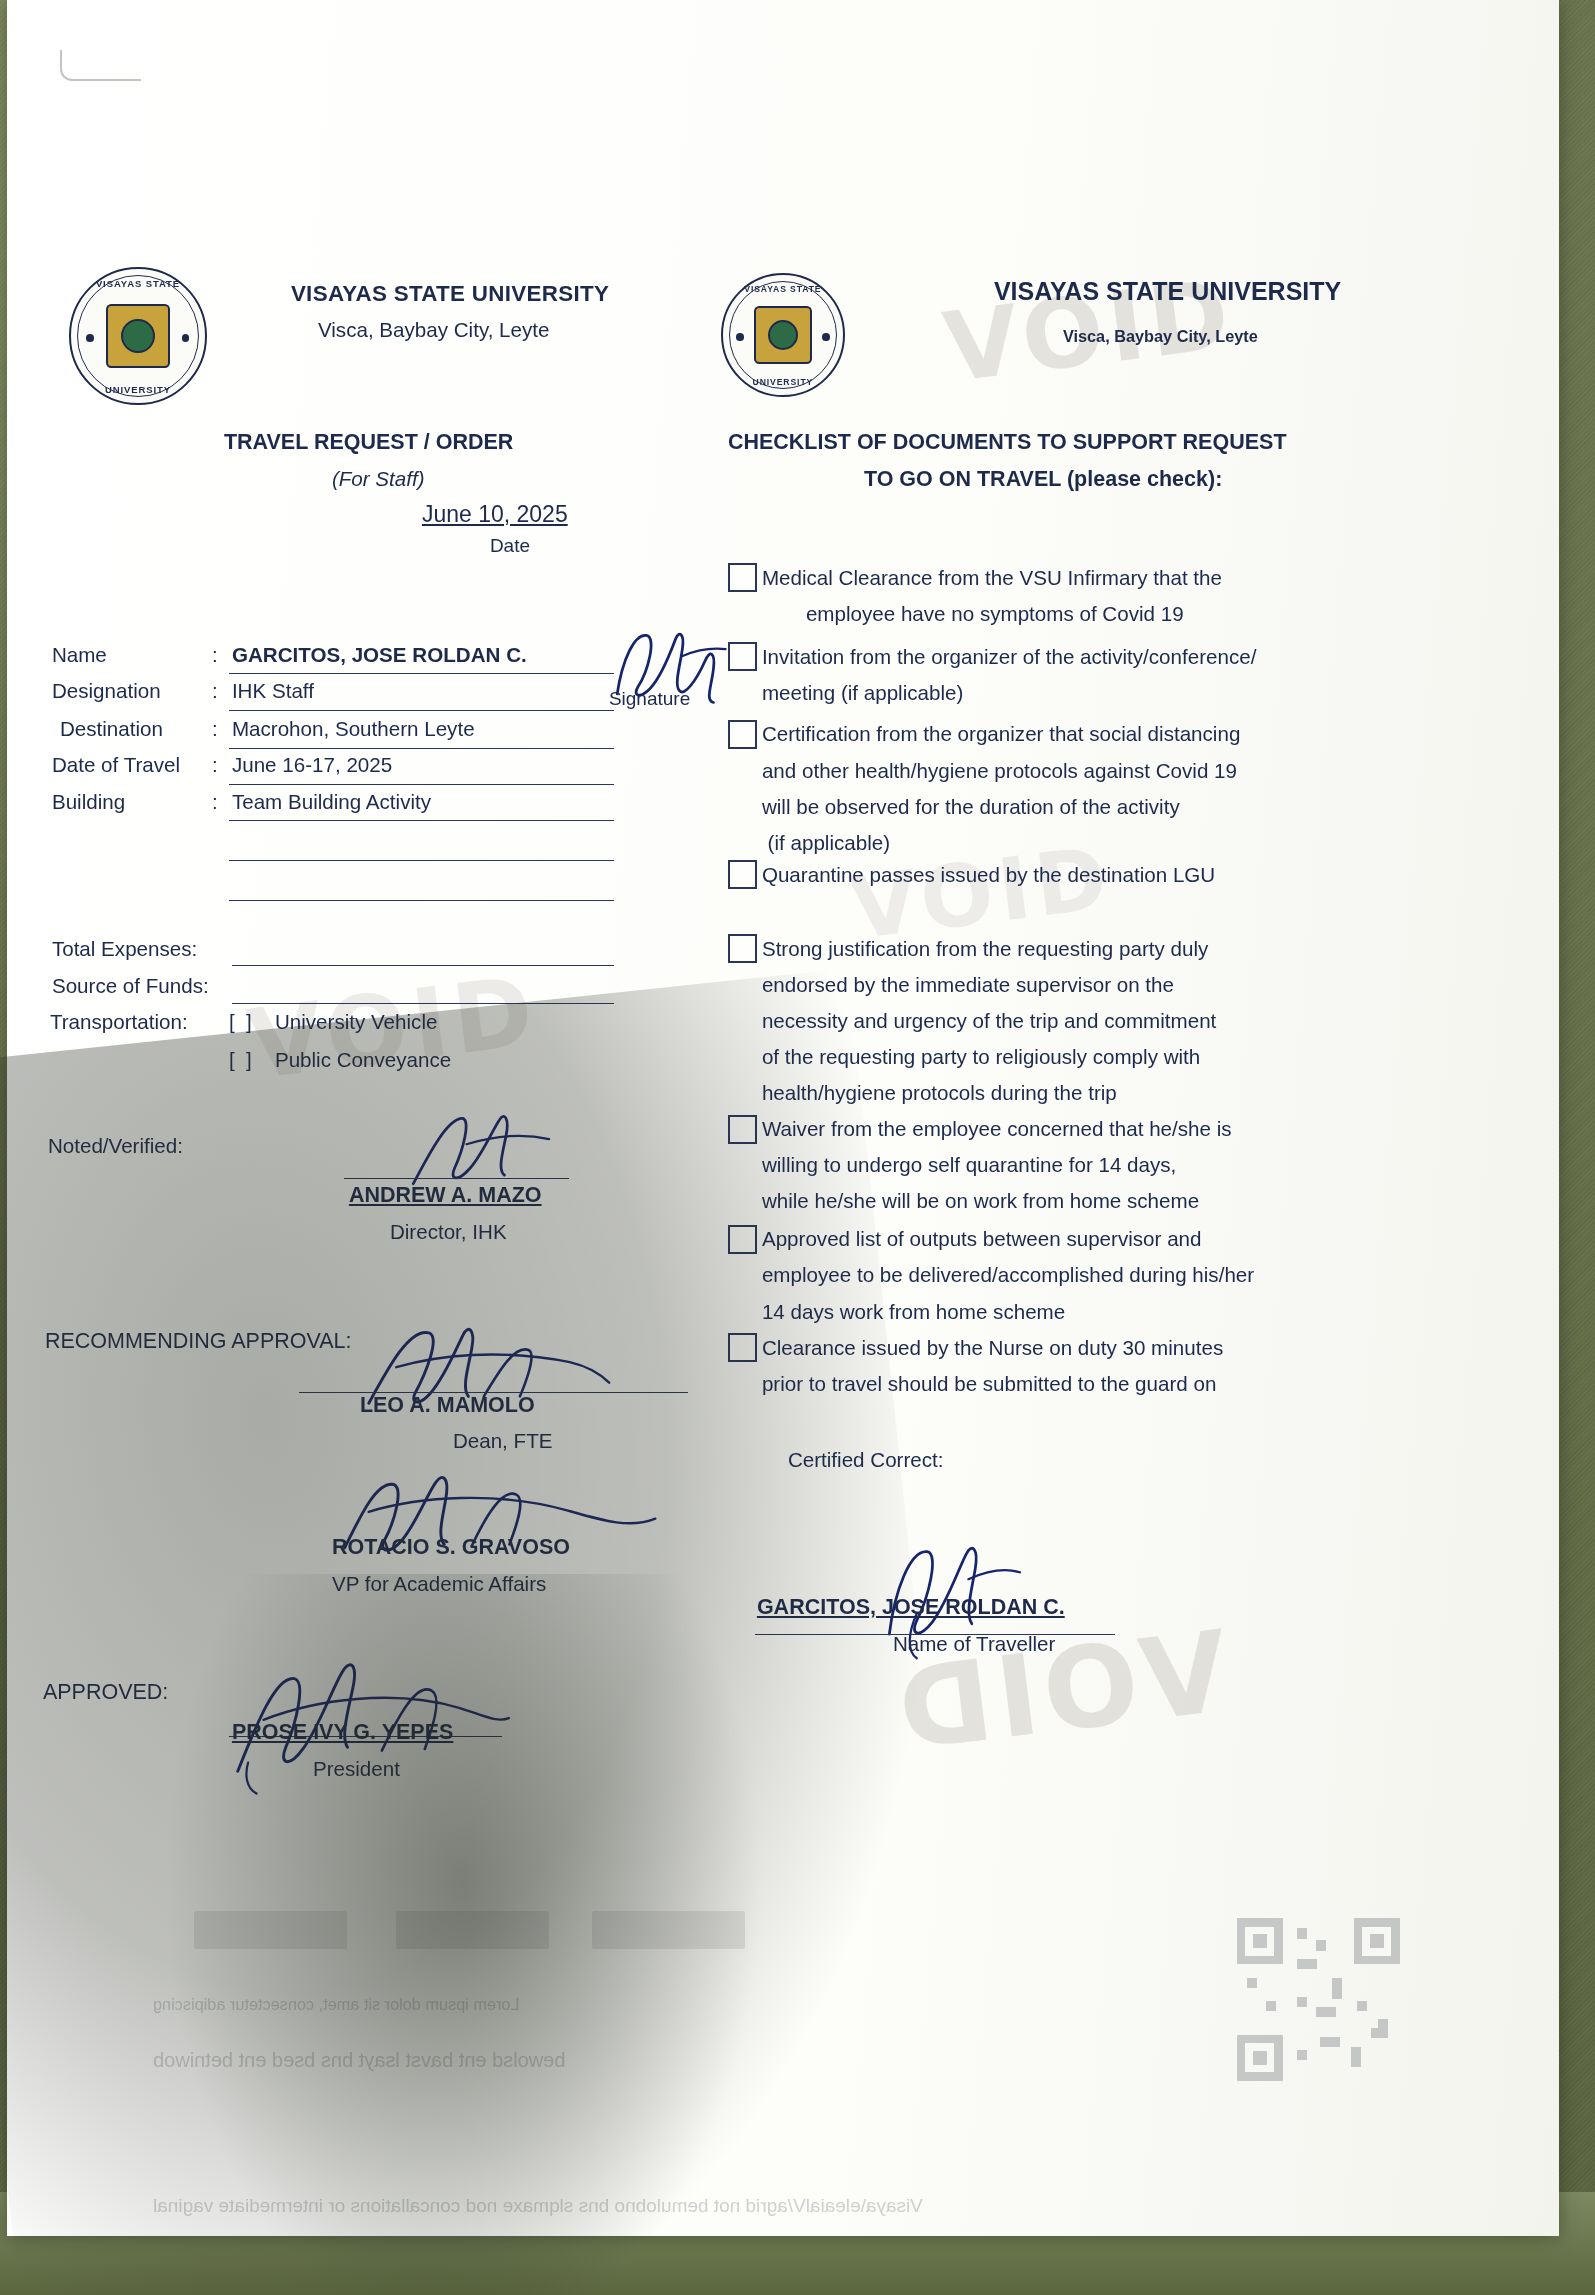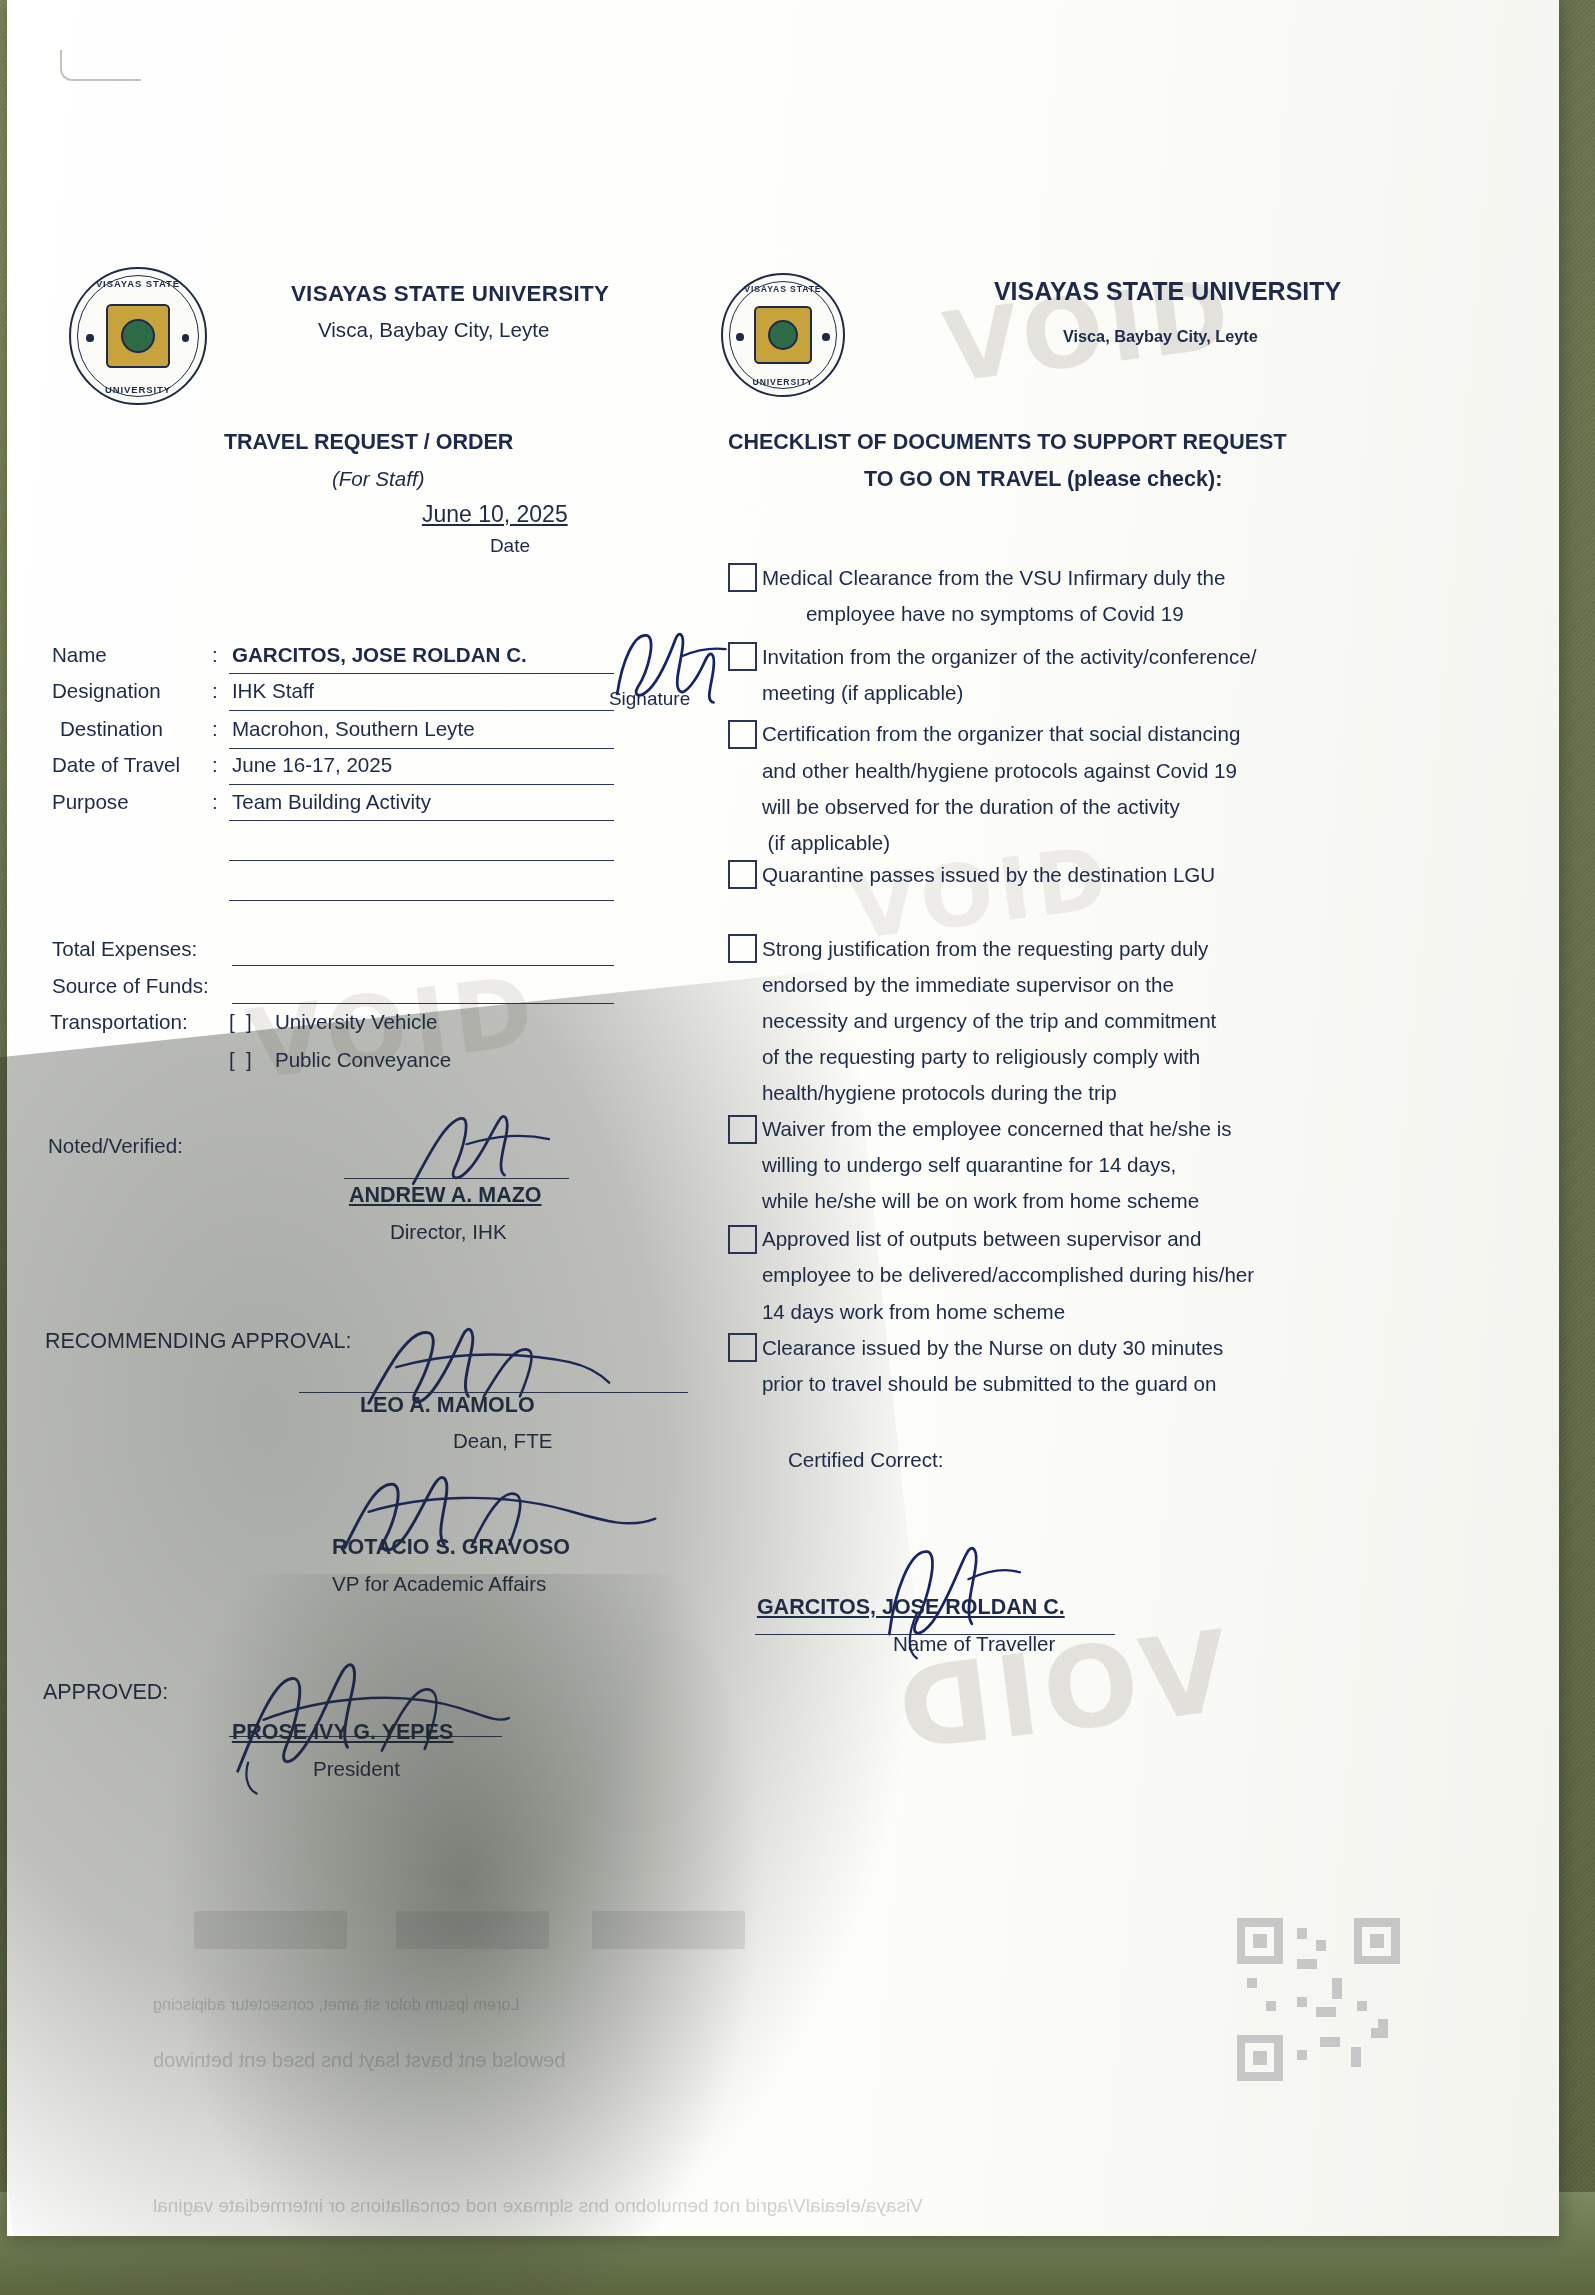--- a/index.html
+++ b/index.html
@@ -249,21 +249,21 @@
   <div class="t" style="left:45px; top:717px; font-size:20.6px;margin-left:8px;">Destination</div>
   <div class="t" style="left:205px; top:717px; font-size:20.6px;">:</div>
   <div class="t" style="left:225px; top:717px; font-size:20.6px;">Macrohon, Southern Leyte</div>
   <div class="line" style="left:222px; top:748px; width:385px;"></div>
 
   <div class="t" style="left:45px; top:753px; font-size:20.6px;">Date of Travel</div>
   <div class="t" style="left:205px; top:753px; font-size:20.6px;">:</div>
   <div class="t" style="left:225px; top:753px; font-size:20.6px;">June 16-17, 2025</div>
   <div class="line" style="left:222px; top:784px; width:385px;"></div>
 
-  <div class="t" style="left:45px; top:790px; font-size:20.6px;">Purpose</div>
+  <div class="t" style="left:45px; top:790px; font-size:20.6px;">Building</div>
   <div class="t" style="left:205px; top:790px; font-size:20.6px;">:</div>
   <div class="t" style="left:225px; top:790px; font-size:20.6px;">Team Building Activity</div>
   <div class="line" style="left:222px; top:820px; width:385px;"></div>
   <div class="line" style="left:222px; top:860px; width:385px;"></div>
   <div class="line" style="left:222px; top:900px; width:385px;"></div>
 
   <div class="t" style="left:602px; top:688px; font-size:19px;">Signature</div>
   <svg class="sig" style="left:593px; top:618px;" width="172" height="95" viewBox="0 0 200 110">
     <path d="M20 88 C26 48 40 18 54 20 C66 22 56 62 44 80 C38 90 46 94 58 82 C70 70 82 40 88 24 C92 14 98 18 96 34 C94 52 86 76 92 84 C98 92 112 72 122 50 C128 36 134 40 132 58 C130 78 122 96 132 98" stroke-width="3.2"></path>
     <path d="M96 44 C110 38 128 34 146 36" stroke-width="2.6"></path>
@@ -329,21 +329,21 @@
     <div class="dot" style="right:13px; top:58px;"></div>
   </div>
 
   <div class="t b" style="left:987px; top:277px; font-size:25px;">VISAYAS STATE UNIVERSITY</div>
   <div class="t b" style="left:1056px; top:327px; font-size:16.3px;">Visca, Baybay City, Leyte</div>
 
   <div class="t b" style="left:721px; top:430px; font-size:21.5px;">CHECKLIST OF DOCUMENTS TO SUPPORT REQUEST</div>
   <div class="t b" style="left:857px; top:467px; font-size:21.5px;">TO GO ON TRAVEL (please check):</div>
 
   <div class="cbox" style="left:721px; top:563px;"></div>
-  <div class="t" style="left:755px; top:566px; font-size:20.6px;">Medical Clearance from the VSU Infirmary duly the</div>
+  <div class="t" style="left:755px; top:566px; font-size:20.6px;">Medical Clearance from the VSU Infirmary that the</div>
   <div class="t" style="left:799px; top:602px; font-size:20.6px;">employee have no symptoms of Covid 19</div>
 
   <div class="cbox" style="left:721px; top:642px;"></div>
   <div class="t" style="left:755px; top:645px; font-size:20.6px;">Invitation from the organizer of the activity/conference/</div>
   <div class="t" style="left:755px; top:681px; font-size:20.6px;">meeting (if applicable)</div>
 
   <div class="cbox" style="left:721px; top:720px;"></div>
   <div class="t" style="left:755px; top:722px; font-size:20.6px;">Certification from the organizer that social distancing</div>
   <div class="t" style="left:755px; top:759px; font-size:20.6px;">and other health/hygiene protocols against Covid 19</div>
   <div class="t" style="left:755px; top:795px; font-size:20.6px;">will be observed for the duration of the activity</div>

